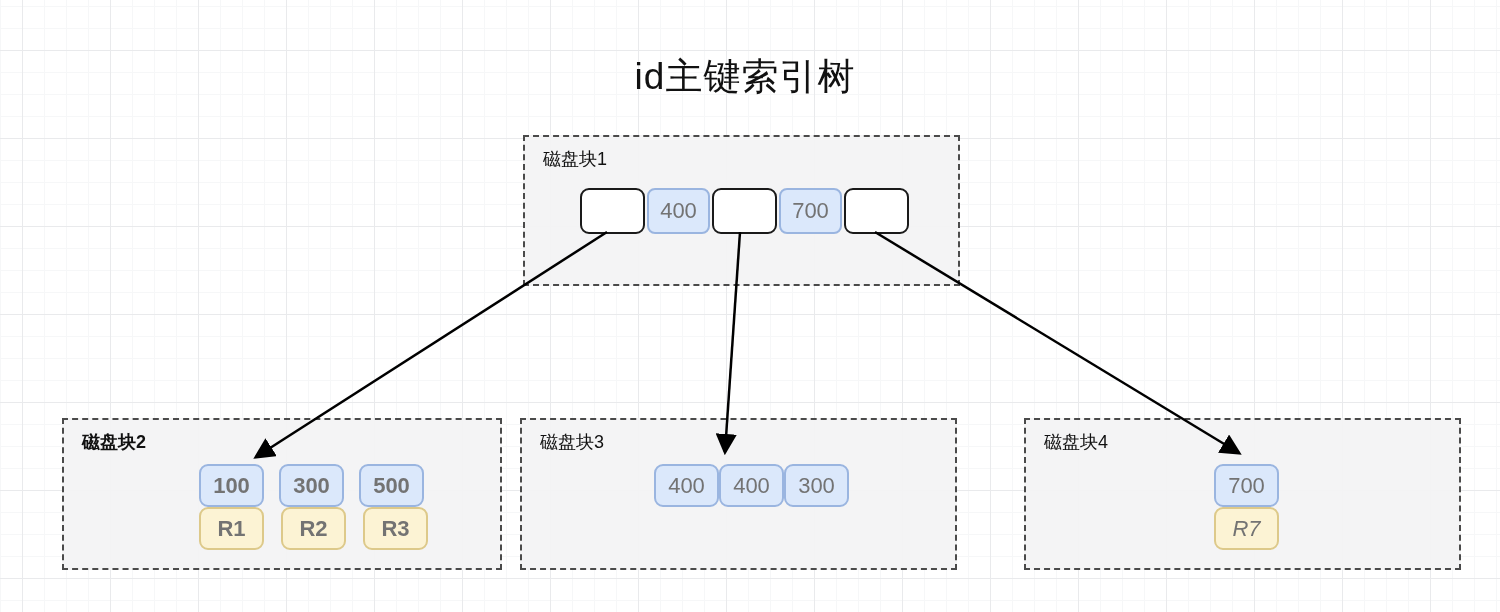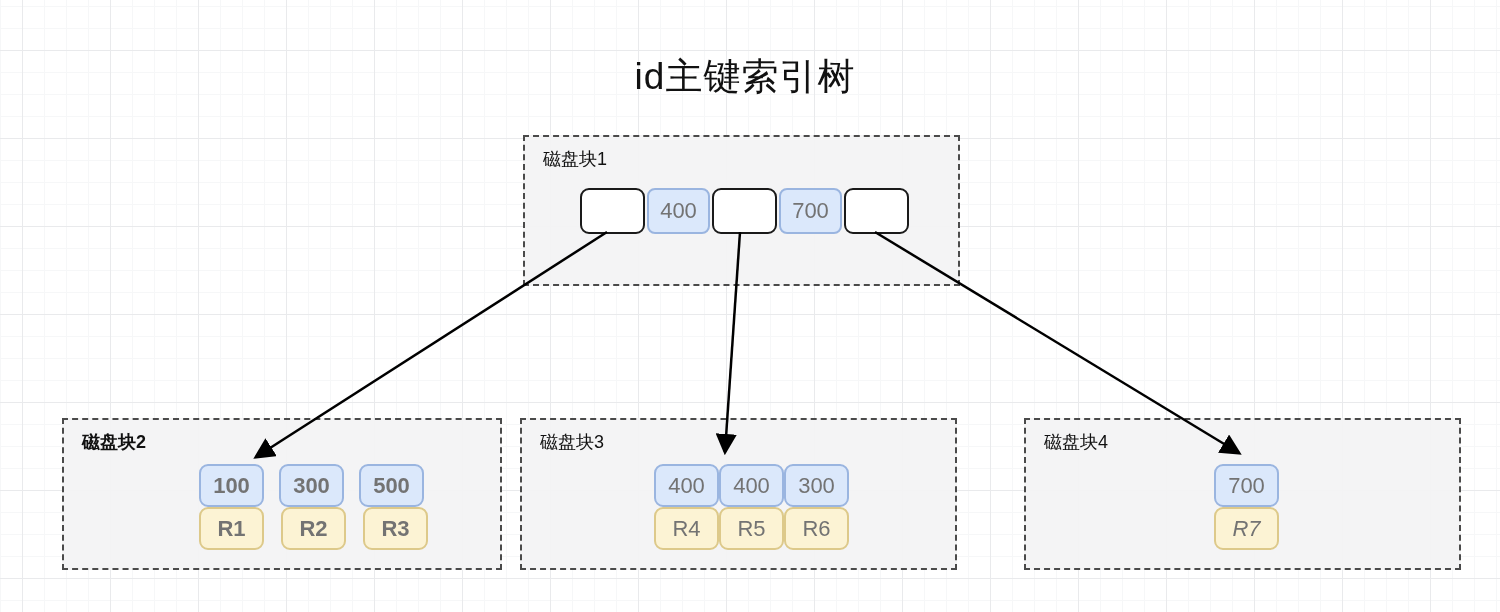--- a/index.html
+++ b/index.html
@@ -113,25 +113,20 @@
     </div>
   </div>
 
   <div class="block leaf" style="left:520px; top:418px; width:437px; height:152px;">
     <div class="block-label">磁盘块3</div>
     <div class="cell-row" style="left:132px; top:44px; gap:0;">
       <div class="cell key-cell">400</div>
       <div class="cell key-cell">400</div>
       <div class="cell key-cell">300</div>
     </div>
-    <div class="cell-row" style="left:132px; top:87px; gap:0;">
-      <div class="cell record-cell">R4</div>
-      <div class="cell record-cell">R5</div>
-      <div class="cell record-cell">R6</div>
-    </div>
   </div>
 
   <div class="block leaf" style="left:1024px; top:418px; width:437px; height:152px;">
     <div class="block-label">磁盘块4</div>
     <div class="cell-row" style="left:188px; top:44px; gap:0;">
       <div class="cell key-cell">700</div>
     </div>
     <div class="cell-row" style="left:188px; top:87px; gap:0;font-style:italic;">
       <div class="cell record-cell">R7</div>
     </div>

